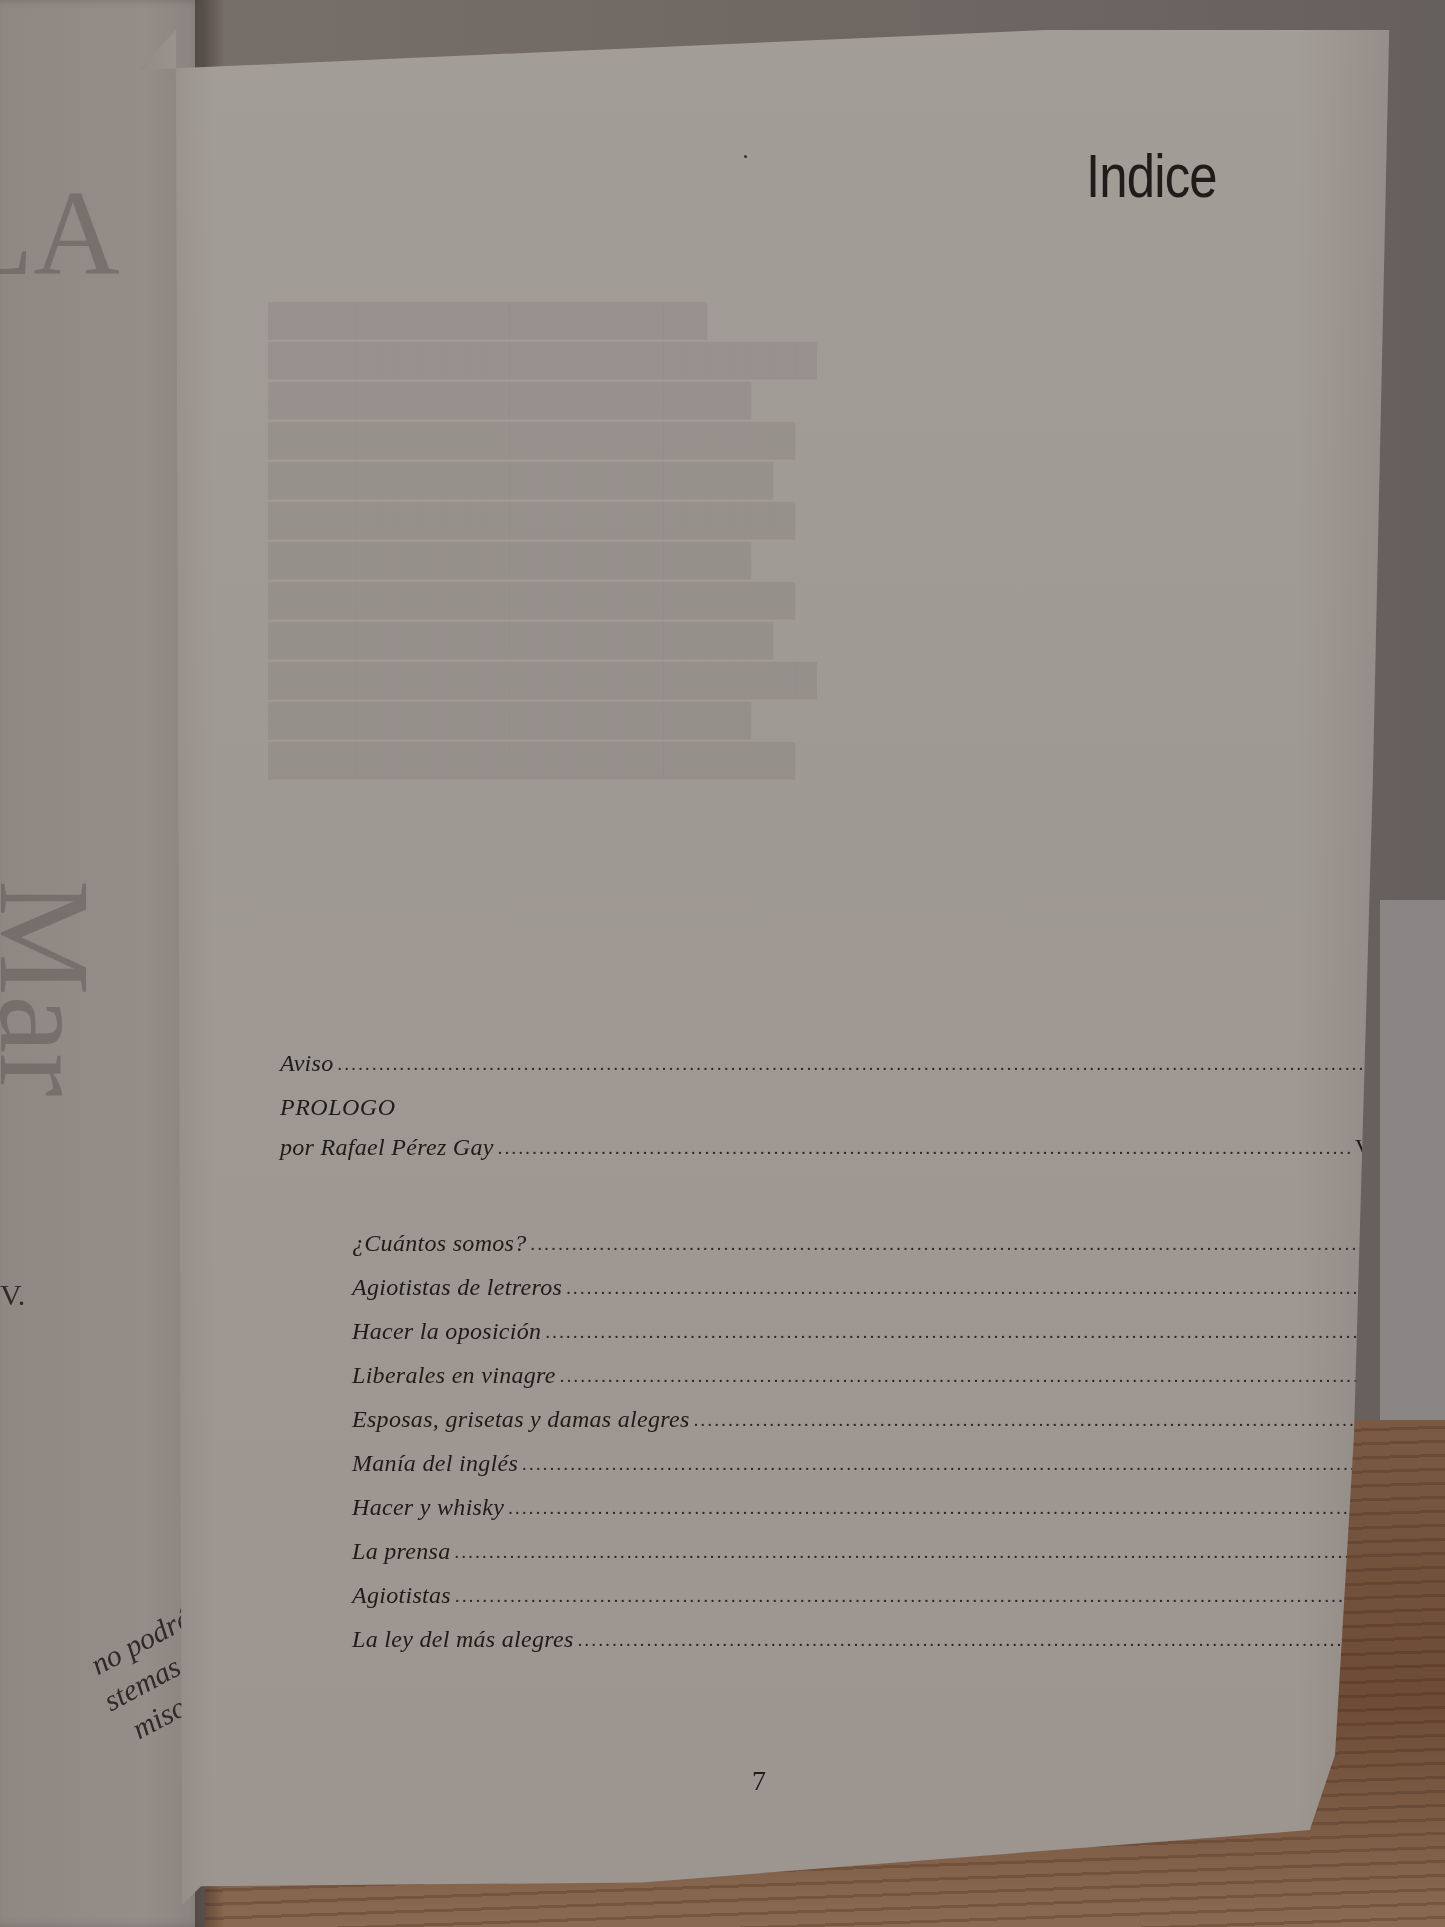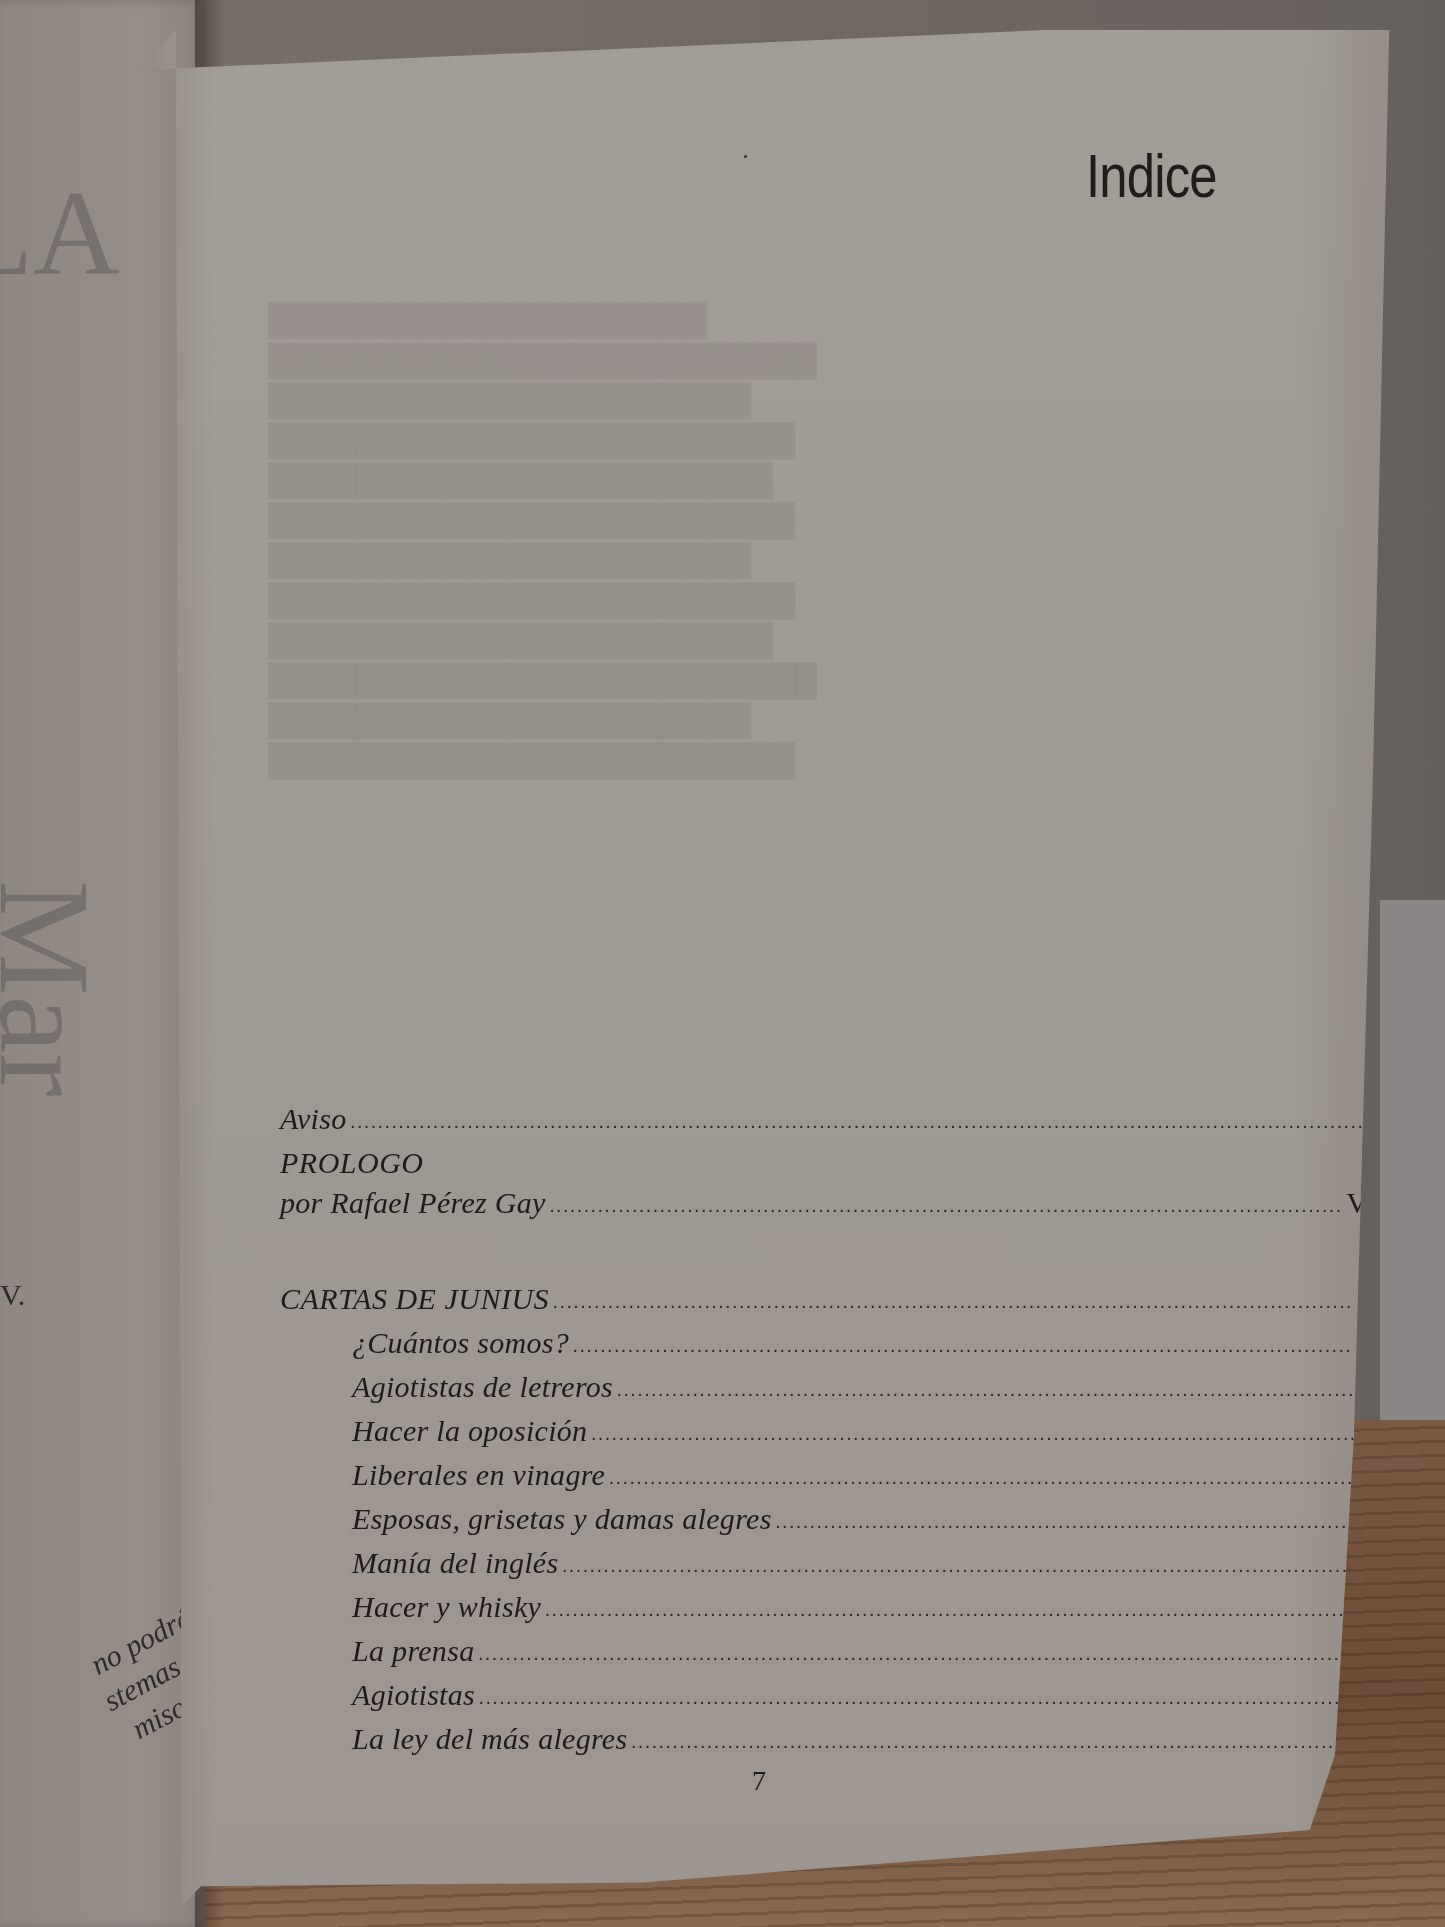--- a/index.html
+++ b/index.html
@@ -62,22 +62,22 @@
       color: rgba(85,80,76,0.13); font-size: 31px; line-height: 40px;
       pointer-events: none;
     }
     .title {
       position: absolute; left: 948px; top: 110px;
       font-family: "Liberation Sans", sans-serif;
       font-size: 62px; color: #1f1c1a; letter-spacing: -1px;
       transform: scaleX(0.82); transform-origin: left top;
     }
     .toc {
-      position: absolute; left: 142px; top: 1072px; width: 1108px;
-      color: #1f1b19; font-size: 30px;
+      position: absolute; left: 142px; top: 1020px; width: 1108px;
+      color: #1f1b19; font-size: 24px;
     }
     .toc-row {
       display: flex; align-items: baseline; height: 44px; position: relative;
     }
     .toc-row.heading { height: 40px; }
     .toc-label { white-space: nowrap; letter-spacing: 0.3px; font-style: italic; }
     .toc-label.italic { font-style: italic; }
     .toc-label.caps { letter-spacing: 0.5px; }
     .dots {
       flex: 1; margin: 0 4px; overflow: hidden; white-space: nowrap;
@@ -145,25 +145,20 @@
       <span class="toc-label caps">PROLOGO</span>
     </div>
     <div class="toc-row">
       <span class="toc-label">por Rafael Pérez Gay</span>
       <span class="dots"></span>
       <span class="toc-page">VII</span>
     </div>
 
     <div class="gap"></div>
 
-    <div class="toc-row">
-      <span class="toc-label caps">CARTAS DE JUNIUS</span>
-      <span class="dots"></span>
-      <span class="toc-page">13</span>
-    </div>
 
     <div class="toc-row sub">
       <span class="toc-label">¿Cuántos somos?</span>
       <span class="dots"></span>
       <span class="toc-page">15</span>
     </div>
     <div class="toc-row sub">
       <span class="toc-label">Agiotistas de letreros</span>
       <span class="dots"></span>
       <span class="toc-page">19</span>

